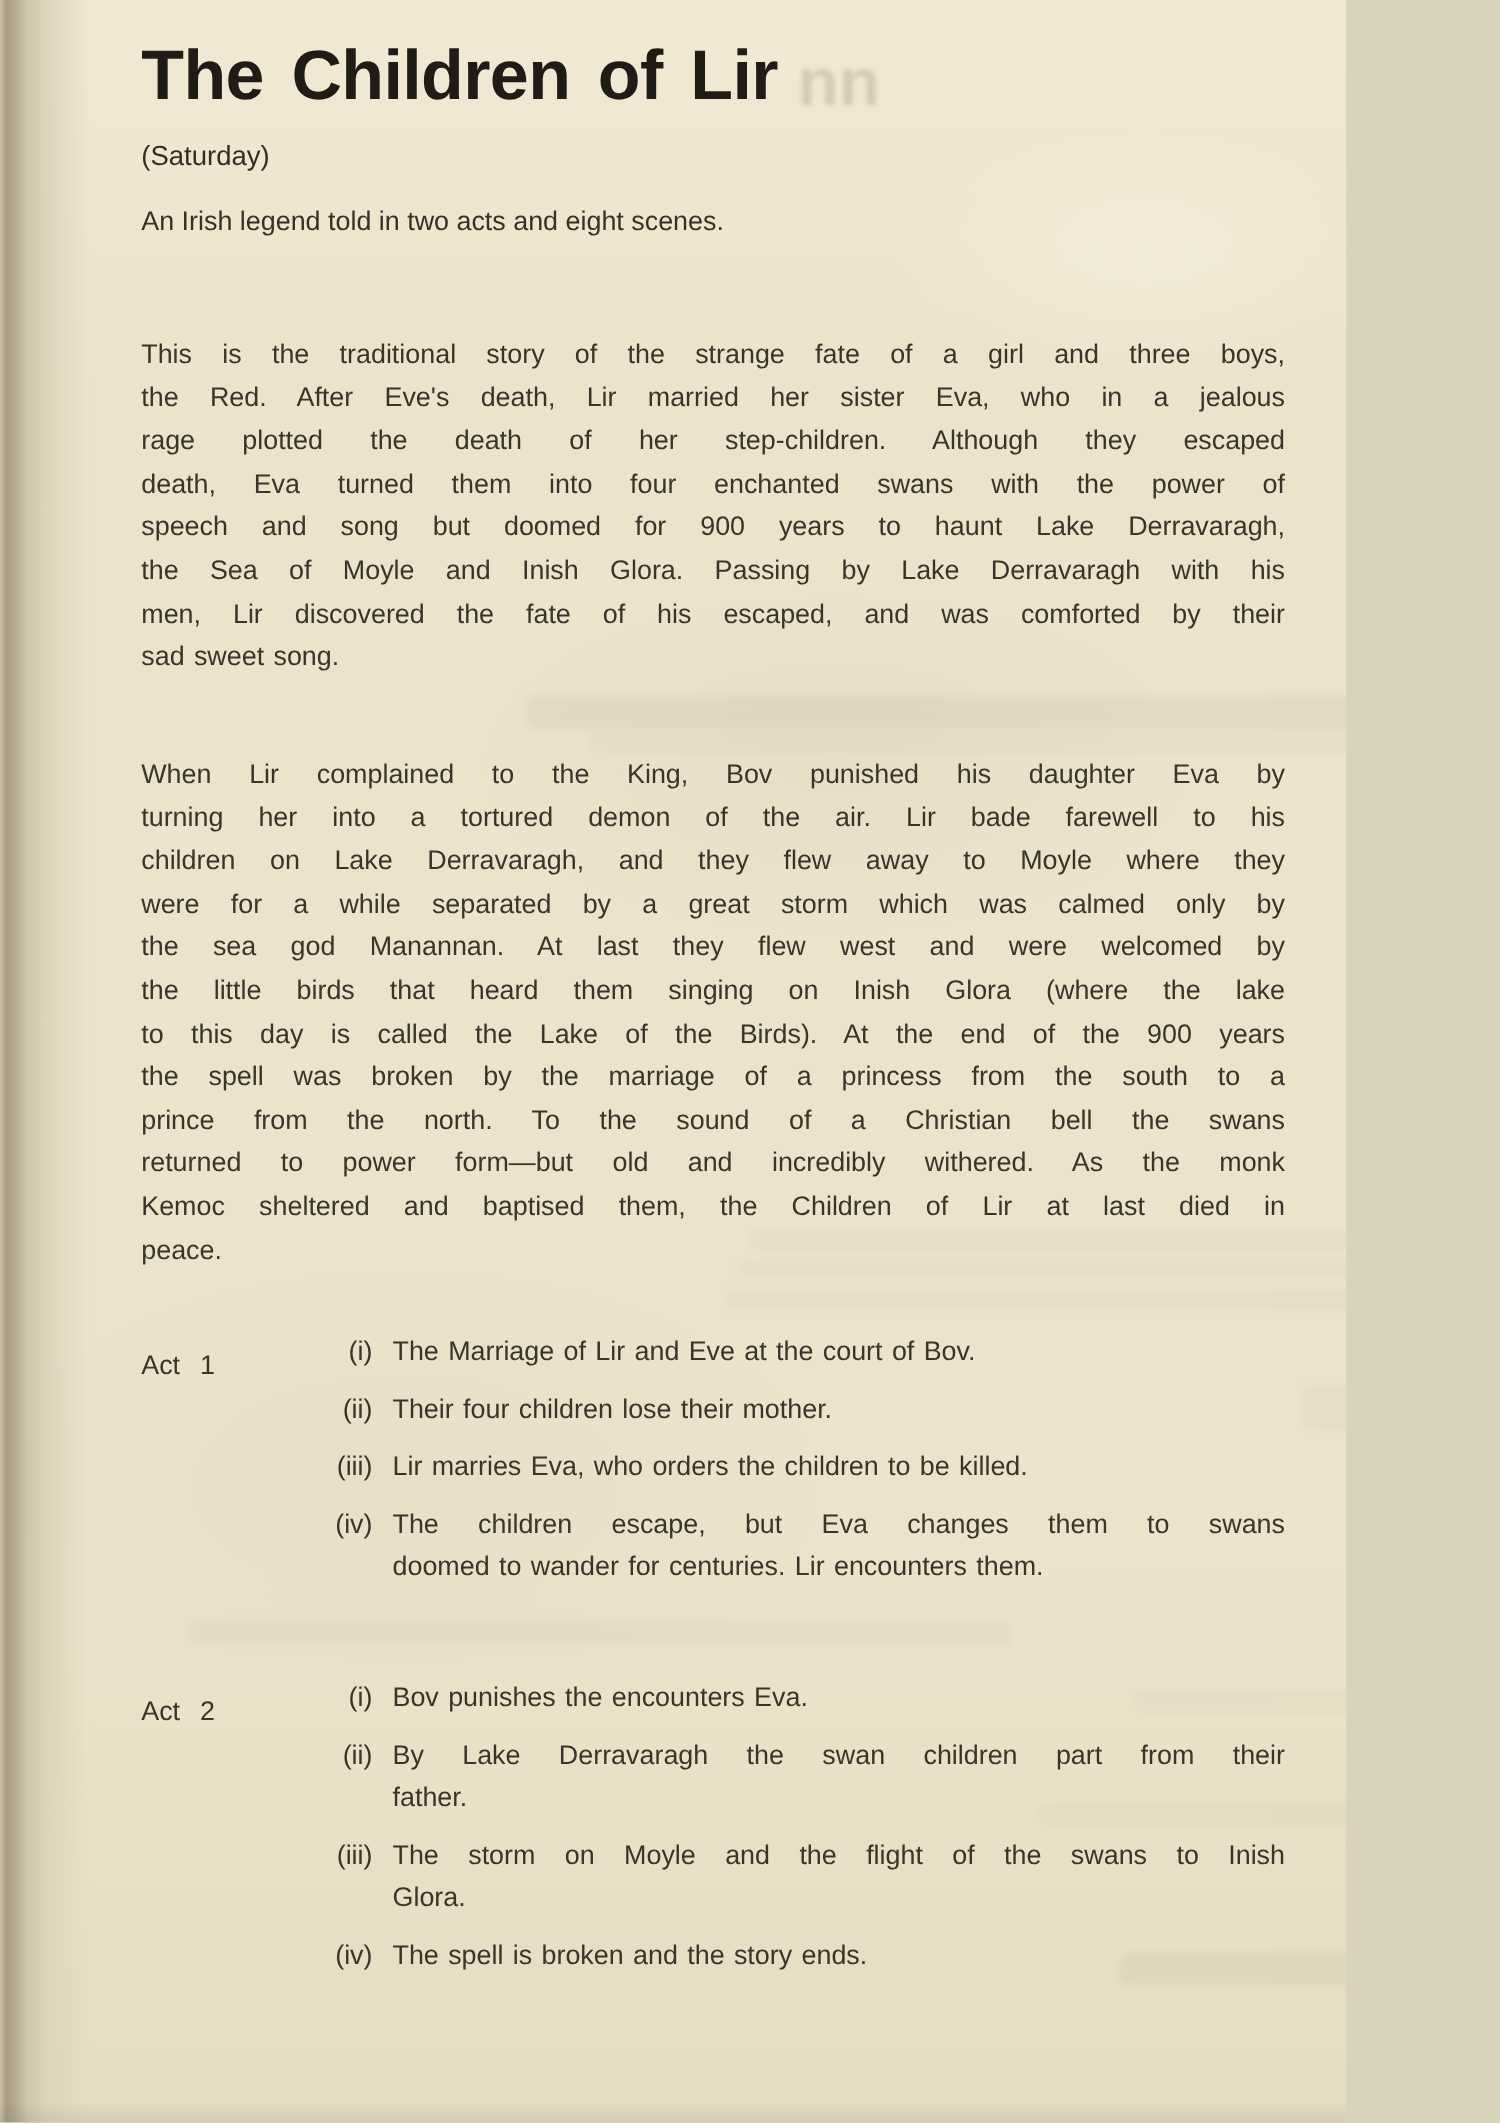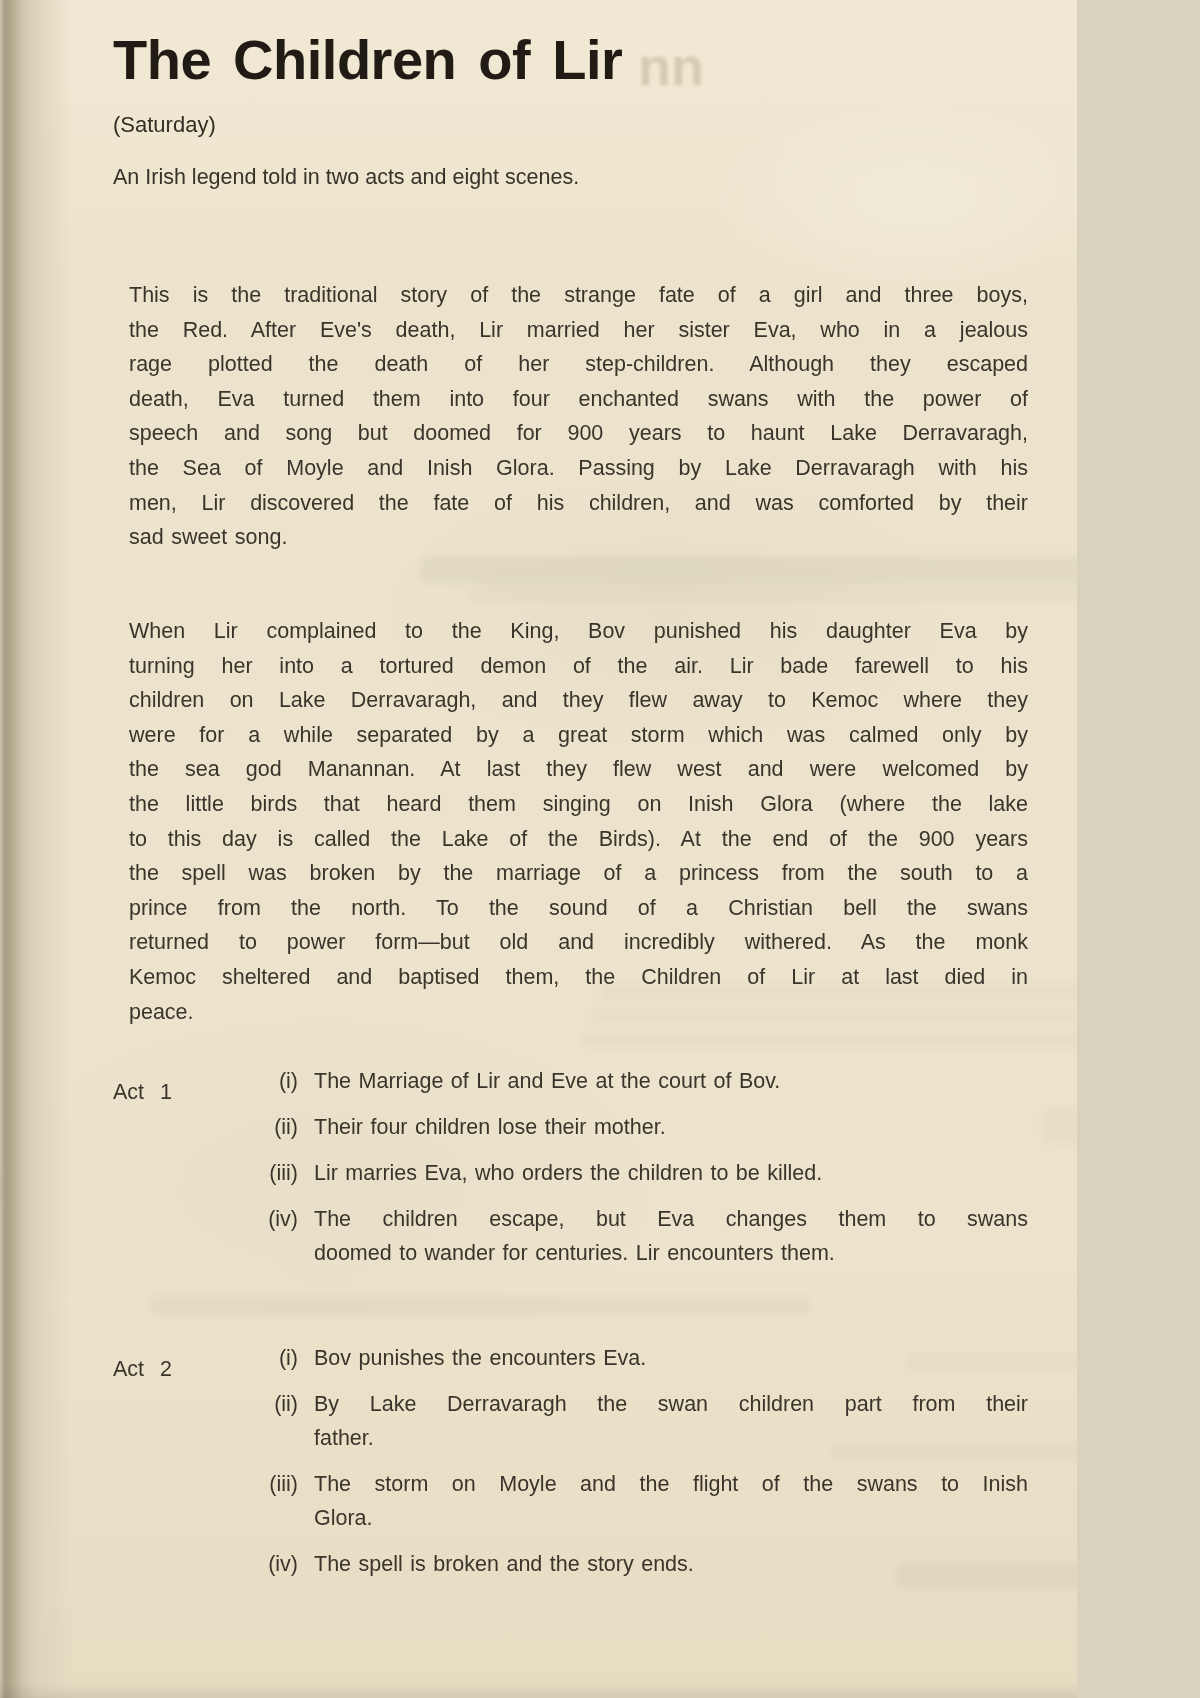--- a/index.html
+++ b/index.html
@@ -55,21 +55,21 @@
     color:var(--title_ink);
   }
   .day{
     position:absolute;left:0;top:110px;
     font-size:22px;line-height:30px;color:#332d24;
   }
   .subtitle{
     position:absolute;left:0;top:162px;
     font-size:21.5px;line-height:30px;color:#373128;
   }
-  .para{position:absolute;left:16px;right:0;margin-top:12px;}
+  .para{position:absolute;left:0;right:0;}
   .pline{
     font-size:21.5px;line-height:34.6px;
     word-spacing:1.5px;
     color:var(--ink);
   }
   .pline.j{text-align:justify;text-align-last:justify;}
   .pline.last{text-align:right;text-align-last:left;}
   .act{position:absolute;left:0;right:0;}
   .act-label{
     position:absolute;left:0;top:0;
@@ -131,28 +131,28 @@
 
     <div class="subtitle">An Irish legend told in two acts and eight scenes.</div>
 
     <div class="para" style="top:266px">
       <div class="pline j">This is the traditional story of the strange fate of a girl and three boys,</div>
       <div class="pline j">the Red. After Eve's death, Lir married her sister Eva, who in a jealous</div>
       <div class="pline j">rage plotted the death of her step-children. Although they escaped</div>
       <div class="pline j">death, Eva turned them into four enchanted swans with the power of</div>
       <div class="pline j">speech and song but doomed for 900 years to haunt Lake Derravaragh,</div>
       <div class="pline j">the Sea of Moyle and Inish Glora. Passing by Lake Derravaragh with his</div>
-      <div class="pline j">men, Lir discovered the fate of his children, and was comforted by their</div>
+      <div class="pline j">men, Lir discovered the fate of his escaped, and was comforted by their</div>
       <div class="pline last">sad sweet song.</div>
     </div>
 
     <div class="para" style="top:602px">
       <div class="pline j">When Lir complained to the King, Bov punished his daughter Eva by</div>
       <div class="pline j">turning her into a tortured demon of the air. Lir bade farewell to his</div>
-      <div class="pline j">children on Lake Derravaragh, and they flew away to Kemoc where they</div>
+      <div class="pline j">children on Lake Derravaragh, and they flew away to Moyle where they</div>
       <div class="pline j">were for a while separated by a great storm which was calmed only by</div>
       <div class="pline j">the sea god Manannan. At last they flew west and were welcomed by</div>
       <div class="pline j">the little birds that heard them singing on Inish Glora (where the lake</div>
       <div class="pline j">to this day is called the Lake of the Birds). At the end of the 900 years</div>
       <div class="pline j">the spell was broken by the marriage of a princess from the south to a</div>
       <div class="pline j">prince from the north. To the sound of a Christian bell the swans</div>
       <div class="pline j">returned to power form—but old and incredibly withered. As the monk</div>
       <div class="pline j">Kemoc sheltered and baptised them, the Children of Lir at last died in</div>
       <div class="pline last">peace.</div>
     </div>

